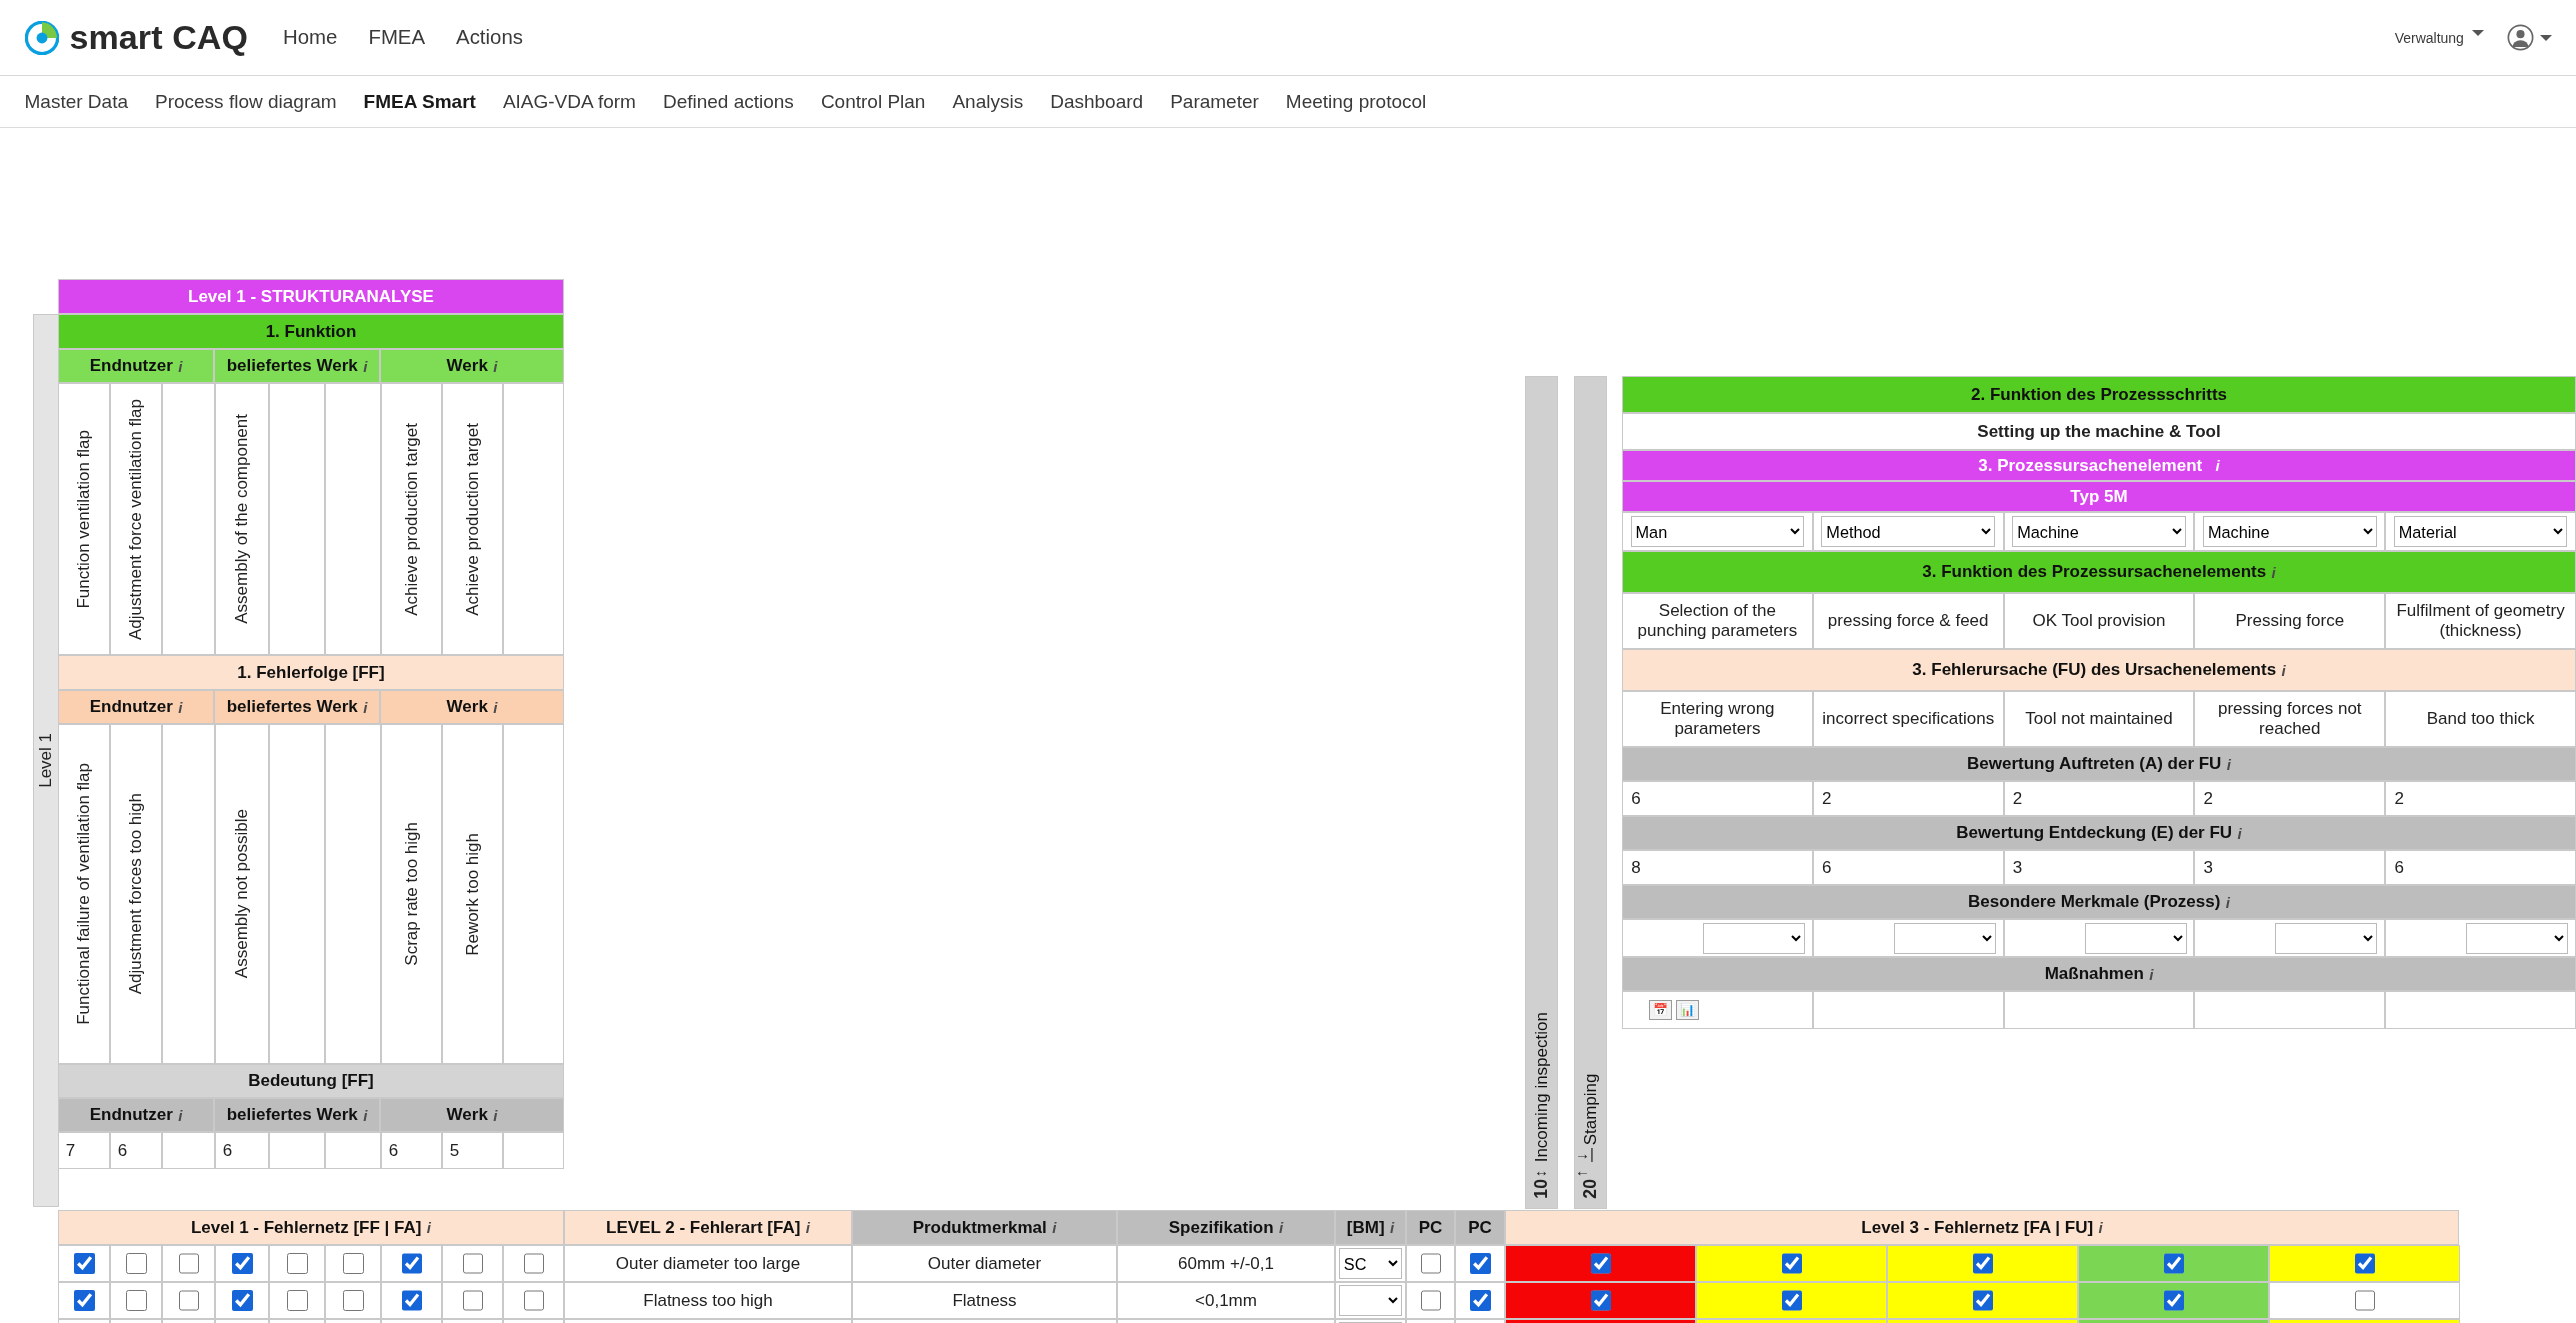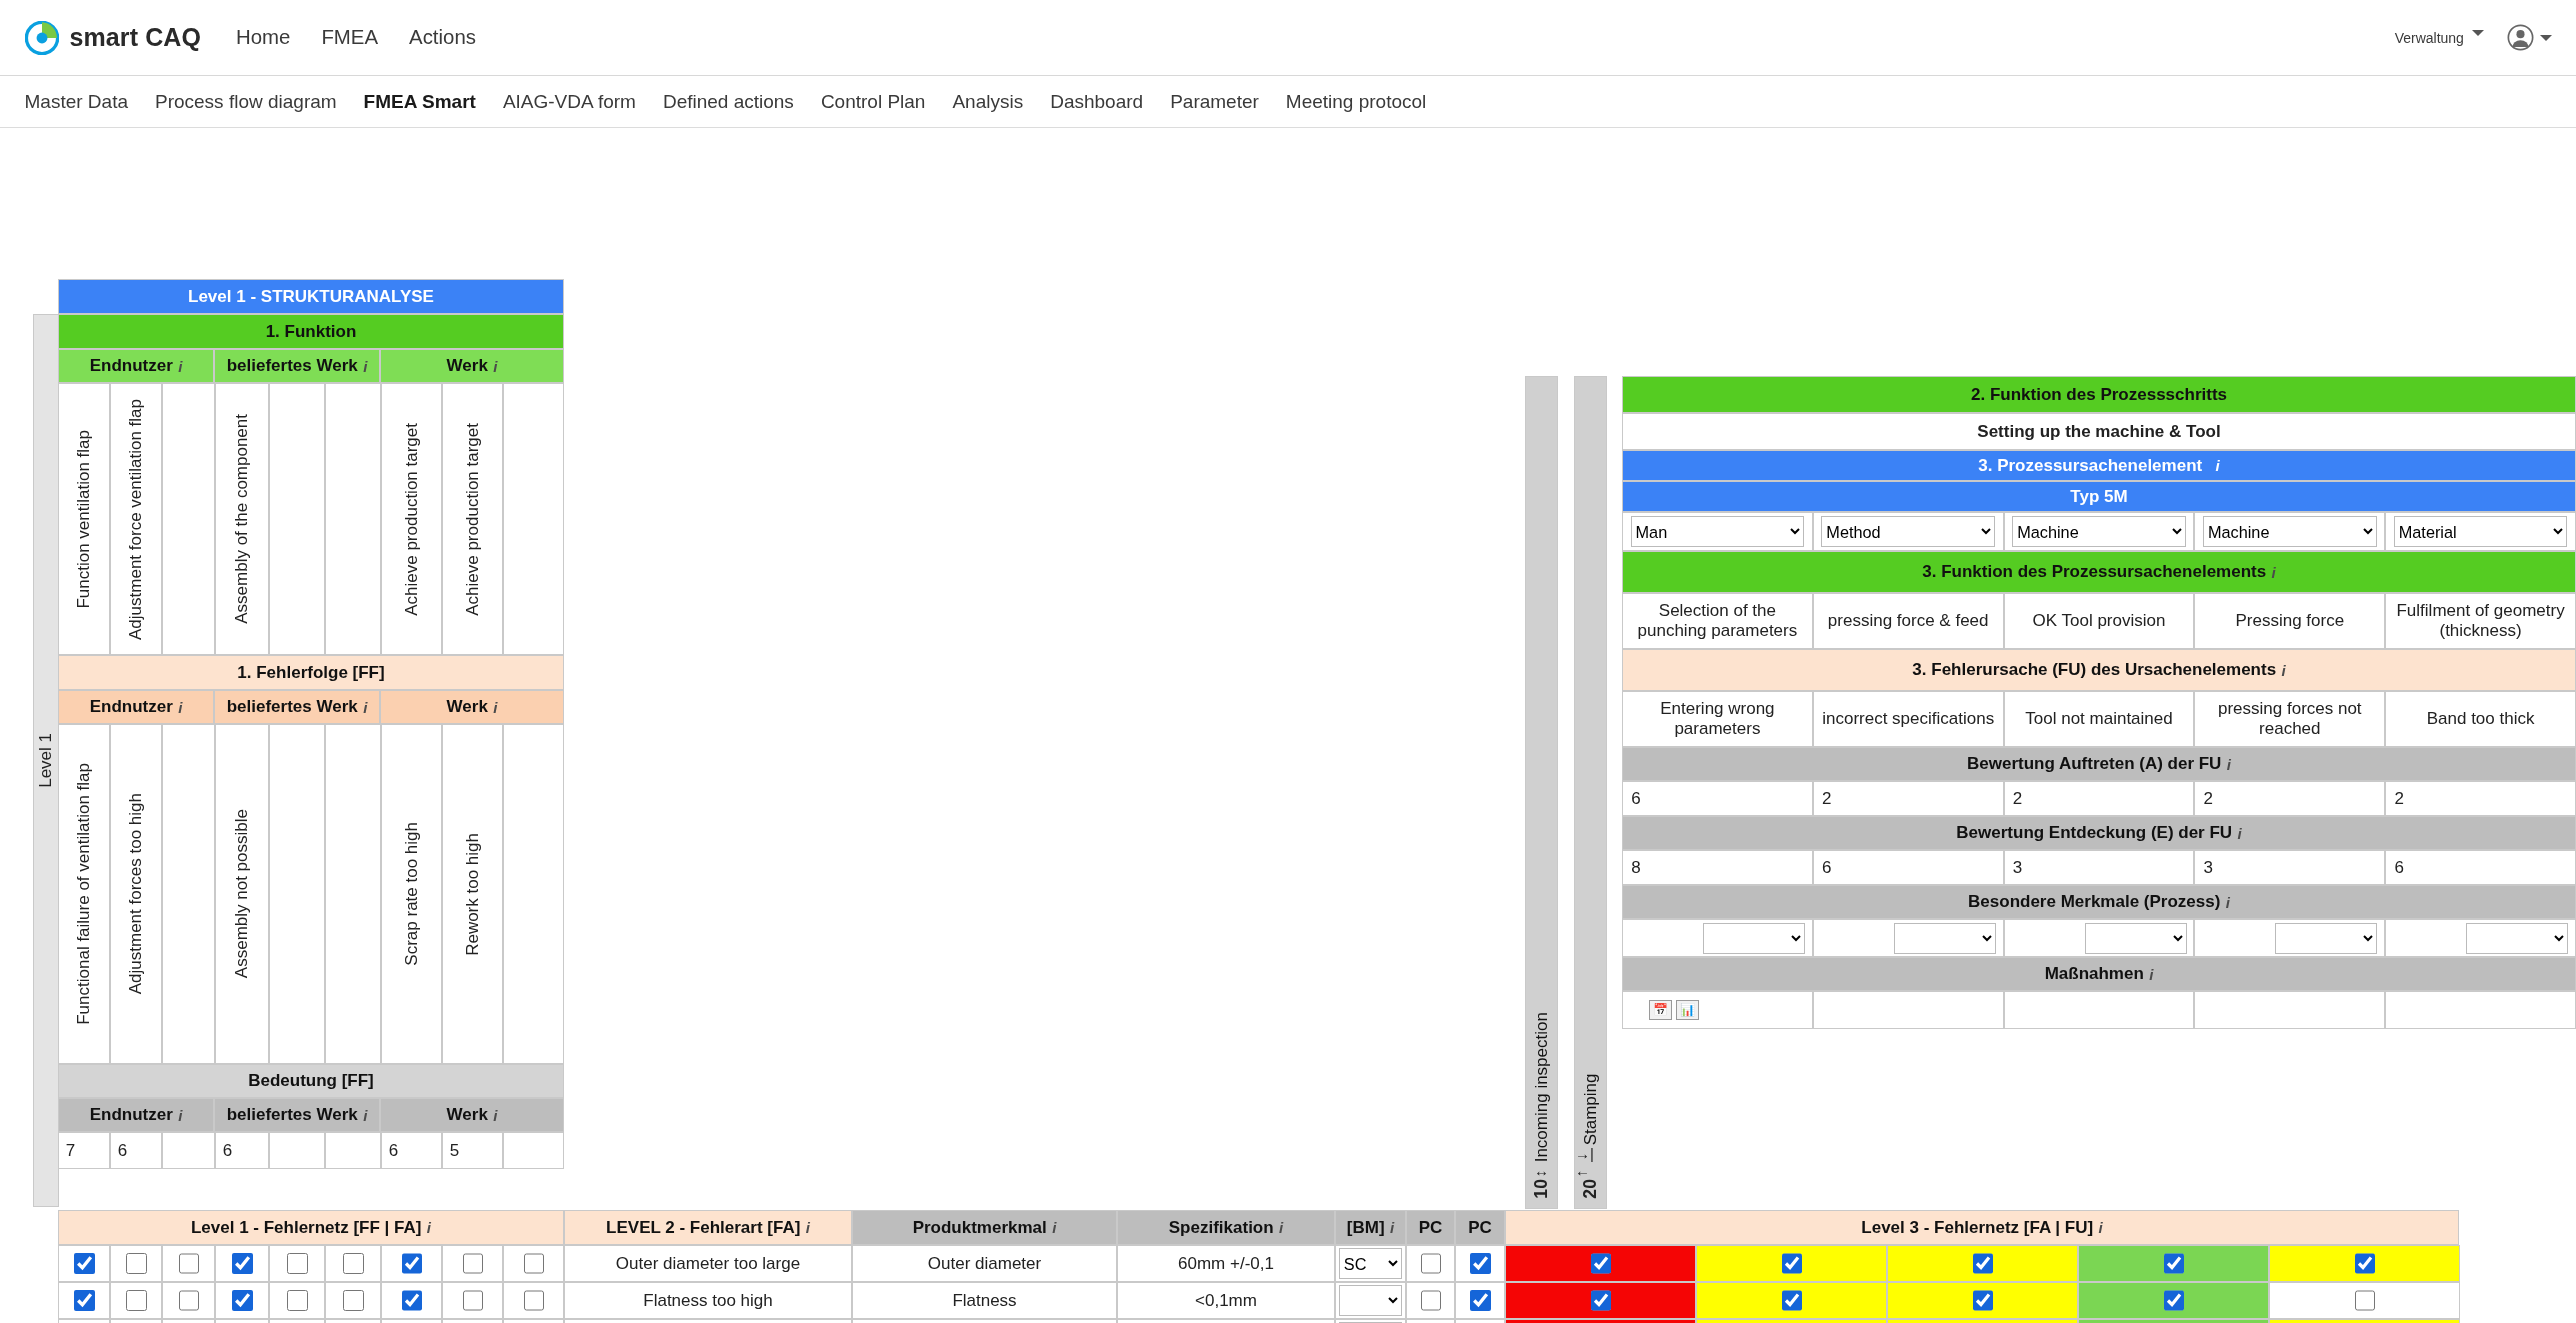--- a/index.html
+++ b/index.html
@@ -10,42 +10,42 @@
   }
   body { width: 2576px; height: 1323px; overflow: hidden; font-size: 17.7px; color: #222; }
 
   
   .topbar {
     height: 76px; display: flex; align-items: center;
     border-bottom: 0.7px solid #d8d8d8; background: #fff; padding: 0 24.5px;
   }
   .brand { display: flex; align-items: center; gap: 11px; margin-right: 35px; }
   .brand-logo { width: 34px; height: 34px; position: relative; }
-  .brand-text { font-size: 25px; font-weight: 700; color: #2a2a2a; letter-spacing: 0.1px; }
+  .brand-text { font-size: 34px; font-weight: 700; color: #2a2a2a; letter-spacing: 0.1px; }
   .topnav { display: flex; align-items: center; gap: 31px; }
   .topnav-item { font-size: 20.4px; color: #3a3a3a; cursor: pointer; }
   .topbar-right { margin-left: auto; display: flex; align-items: center; gap: 23px; }
   .user-menu { font-size: 14px; color: #3a3a3a; display: flex; align-items: flex-start; gap: 8.2px; cursor: pointer; }
   .caret { width: 0; height: 0; border-left: 6.1px solid transparent; border-right: 6.1px solid transparent; border-top: 6.8px solid #555; display:inline-block; }
   .avatar-icon { display: flex; align-items: center; gap: 5.4px; }
 
   
   .subnav {
     height: 52px; display: flex; align-items: center; gap: 27px;
     padding: 0 24.5px; border-bottom: 0.7px solid #dcdcdc; background: #fff;
   }
   .subnav-item { font-size: 19px; color: #3a3a3a; cursor: pointer; white-space: nowrap; }
   .subnav-item.active { font-weight: 700; color: #1a1a1a; }
 
   
   .workspace { position: relative; width: 2576px; height: 1195px; }
 
   
   .cell { border: 0.7px solid #c9c9c9; display: flex; align-items: center; justify-content: center; text-align: center; font-size: 17px; }
-  .hdr-blue { background: #3b82f6; color: #fff; font-weight: 700; }
+  .hdr-blue { background: #d946ef; color: #fff; font-weight: 700; }
   .hdr-green { background: #55cc22; color: #111; font-weight: 700; }
   .hdr-green-sub { background: #7fdd55; color: #111; font-weight: 700; }
   .hdr-peach { background: #fde3cf; color: #111; font-weight: 700; }
   .hdr-peach-sub { background: #fbd0b0; color: #111; font-weight: 700; }
   .hdr-gray { background: #bdbdbd; color: #111; font-weight: 700; }
   .hdr-gray-lt { background: #d4d4d4; color: #111; font-weight: 700; }
   .white { background: #fff; }
   .vtext { writing-mode: vertical-rl; transform: rotate(180deg); white-space: nowrap; }
   .info { color: #4b4b4b; font-style: italic; font-weight: 700; margin-left: 5.4px; font-size: 15px; }
 

